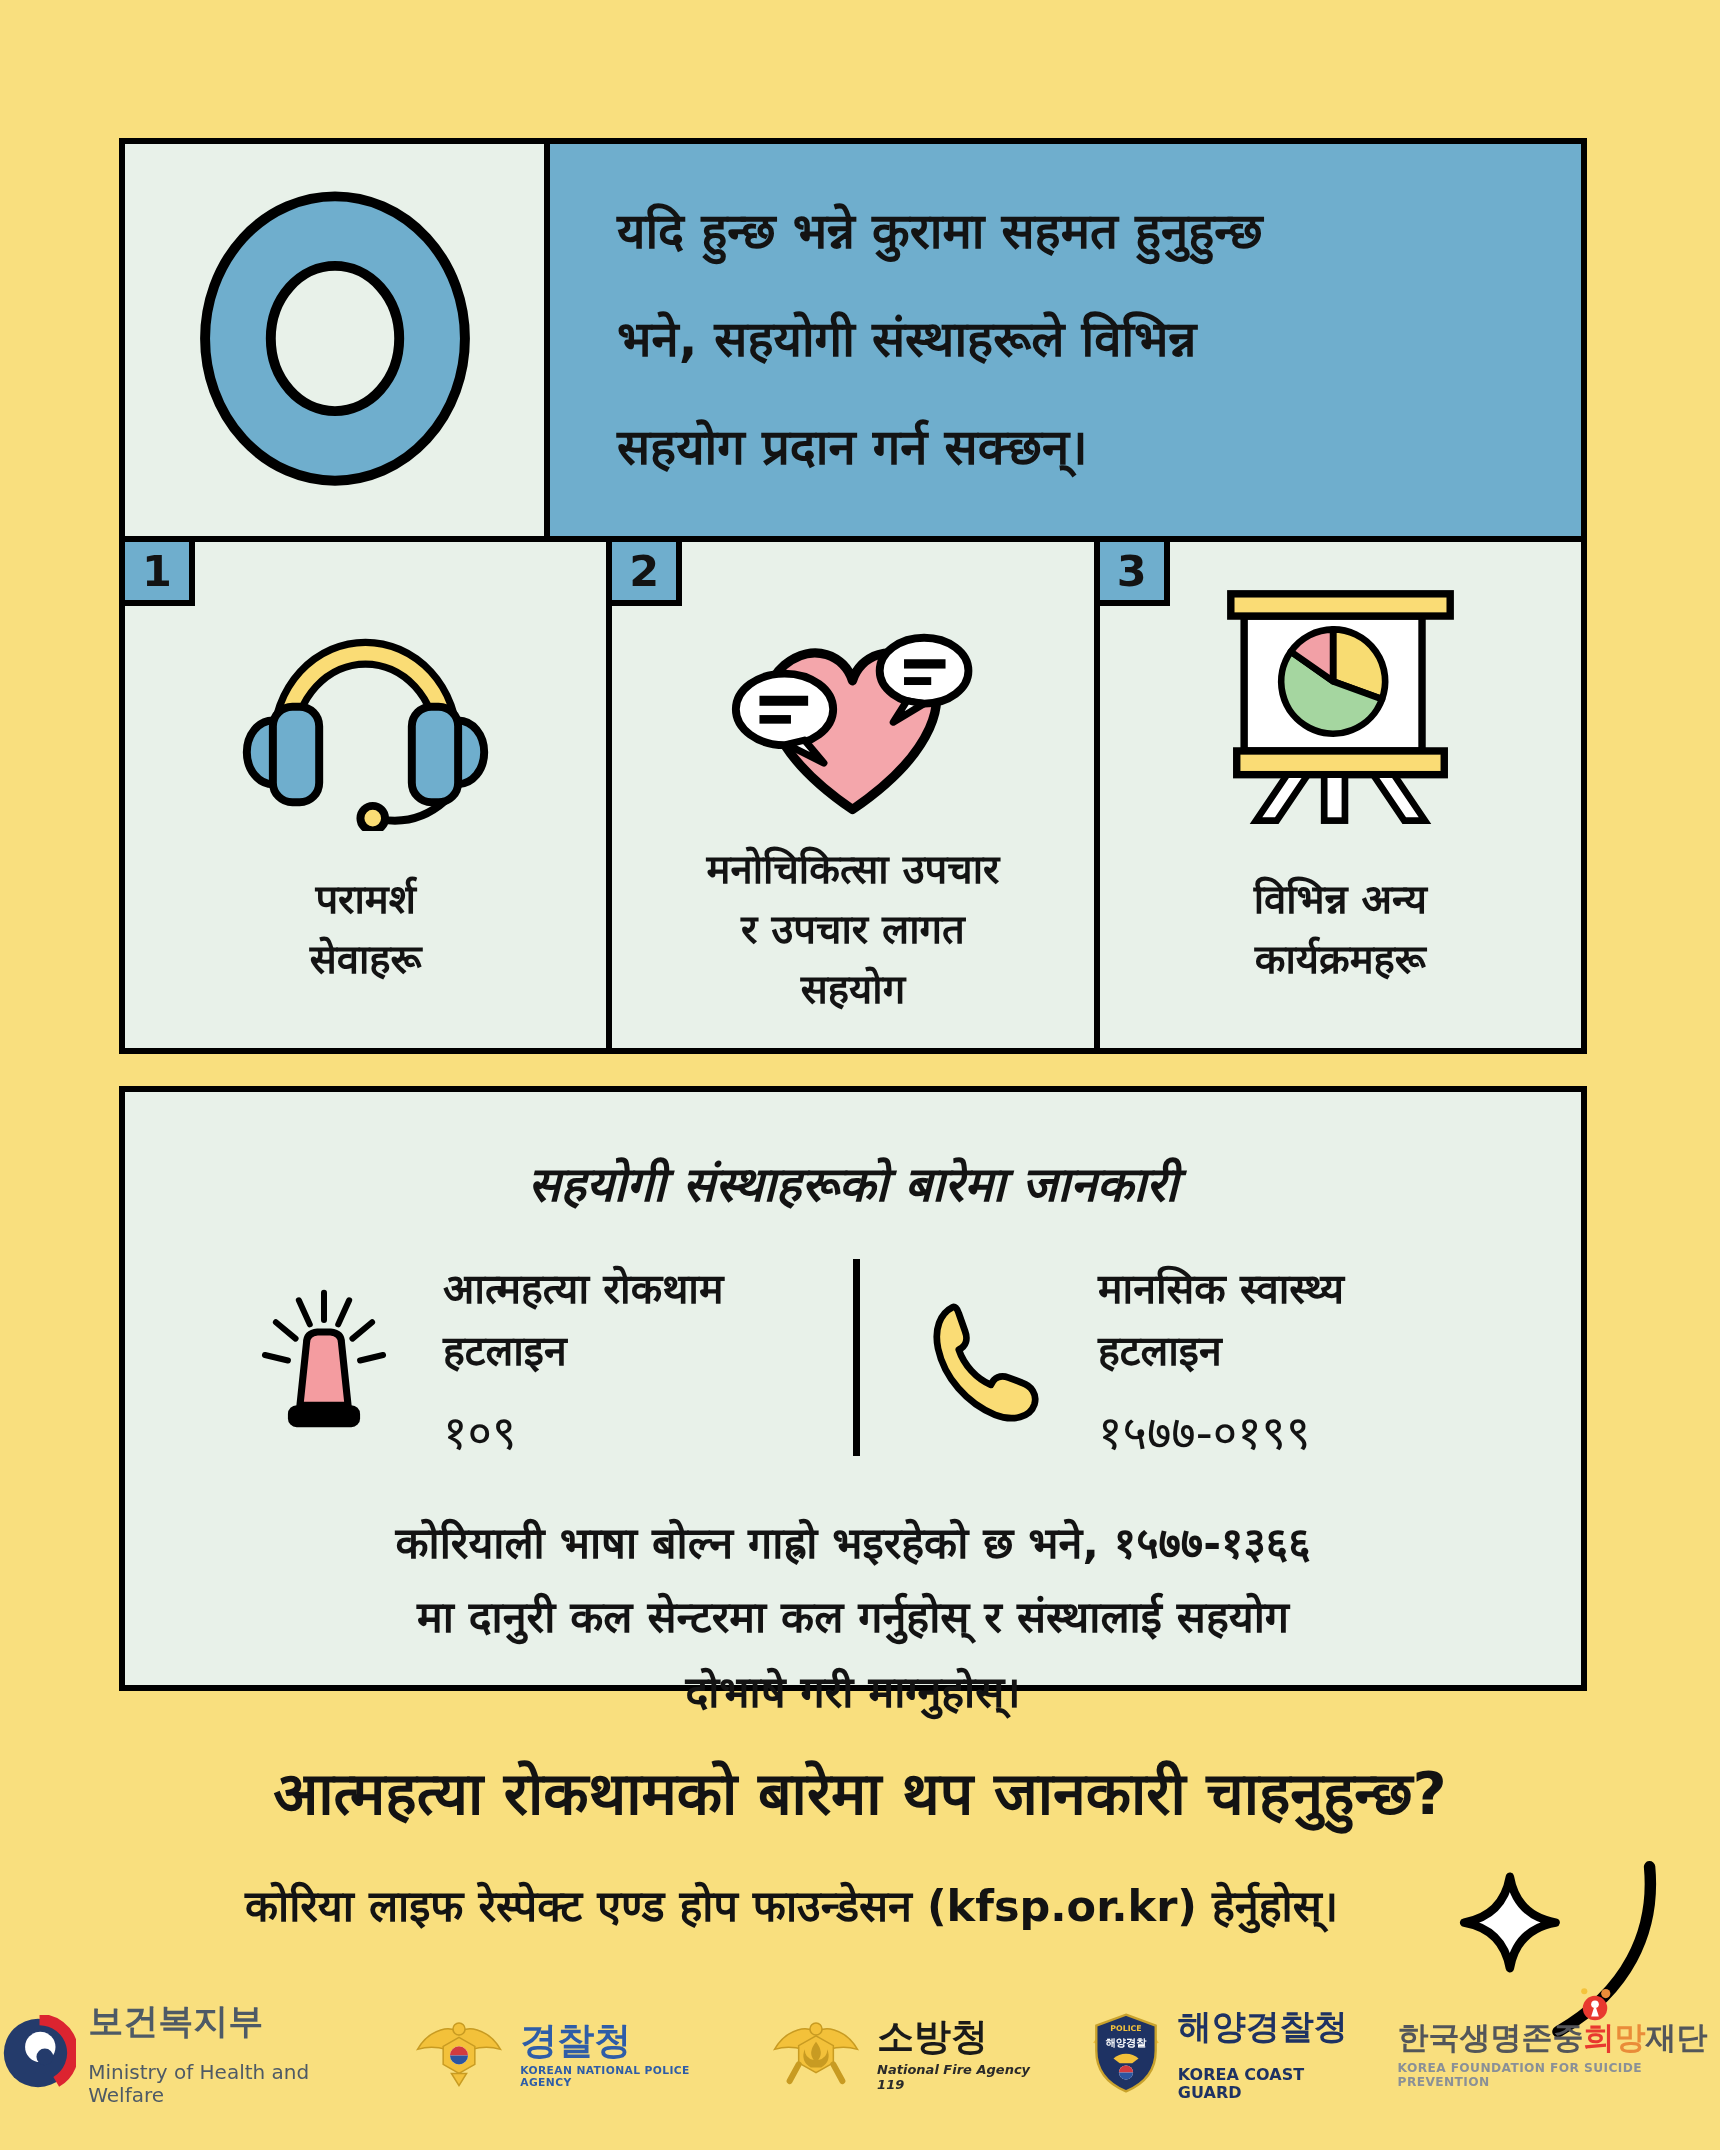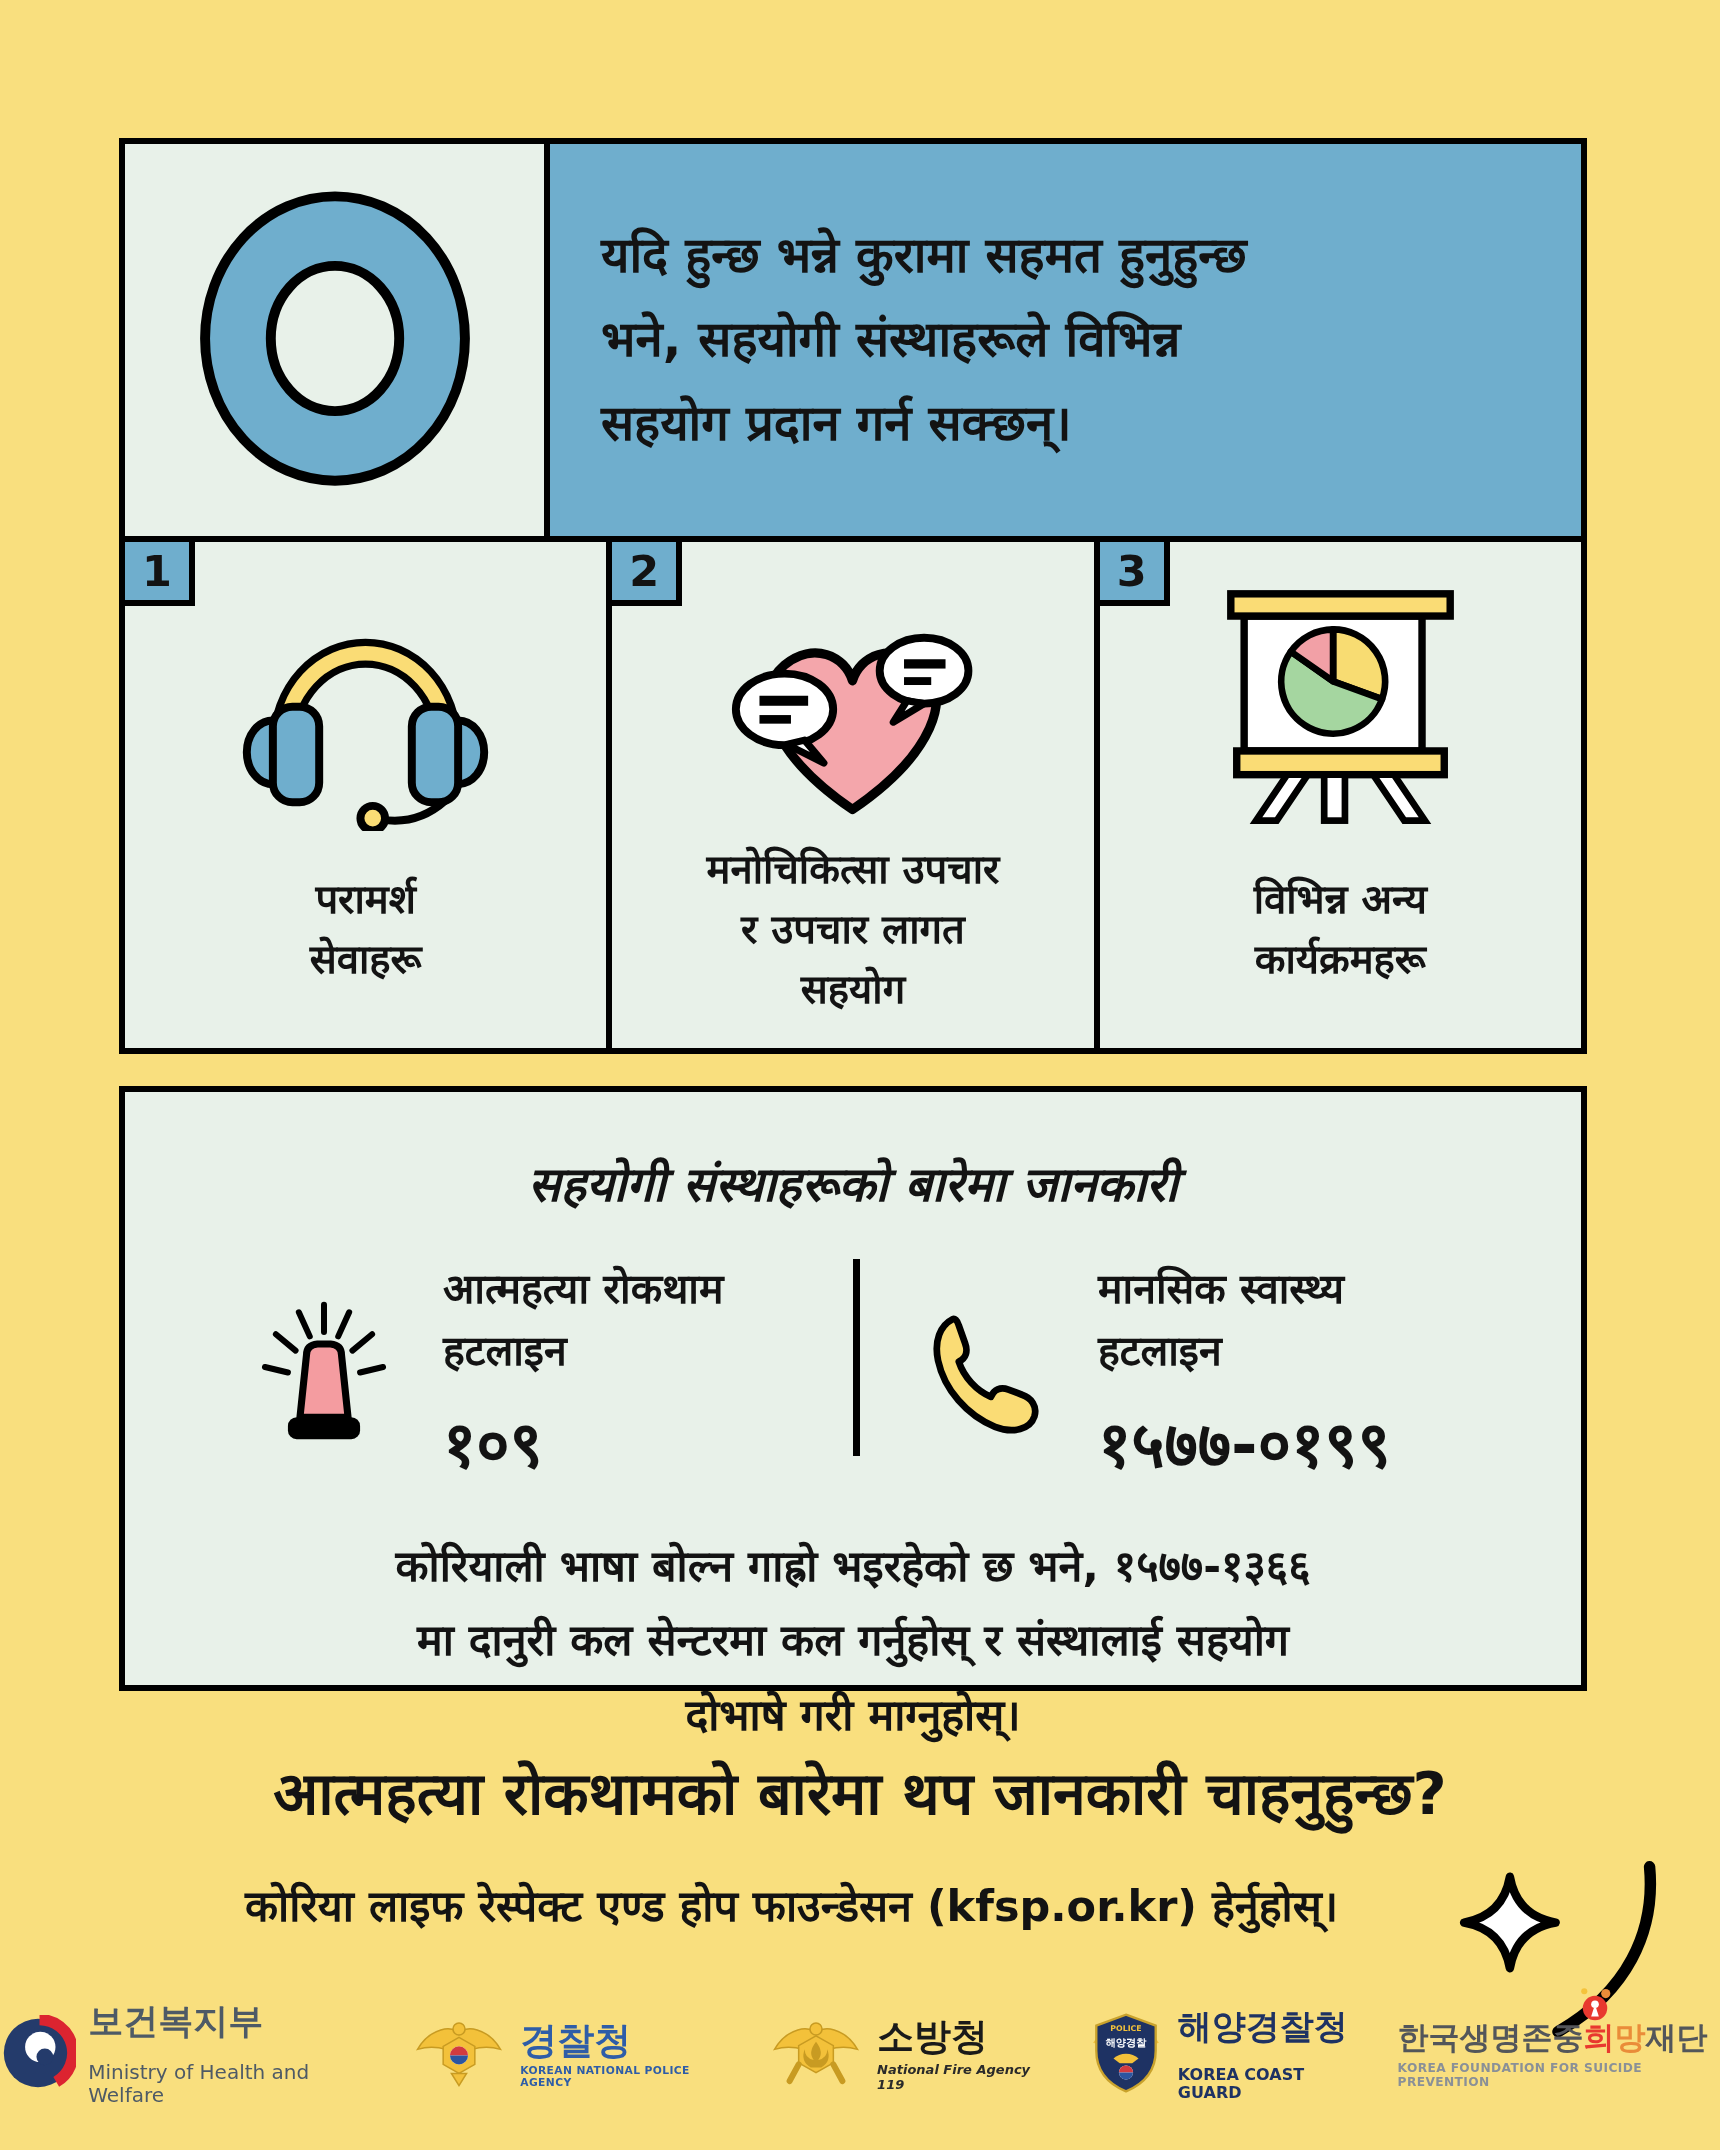--- a/index.html
+++ b/index.html
@@ -4,42 +4,42 @@
 <style>
   html,body{margin:0;padding:0;background:#F9DF7E;}
   .poster{
     position:relative;width:1720px;height:2151px;background:#F9DF7E;overflow:hidden;
     font-family:"DejaVu Sans","Liberation Sans",sans-serif;color:#131313;
   }
   
   .top-table{position:absolute;left:119px;top:138px;width:1456px;border:6.9px solid #000;}
   .row1{display:flex;height:392px;}
   .ring-cell{width:419px;background:#E8F1E9;border-right:6.9px solid #000;display:flex;align-items:center;justify-content:center;}
-  .blue-cell{flex:1;background:#6FAECD;display:flex;flex-direction:column;justify-content:center;padding-left:51px;}
+  .blue-cell{flex:1;background:#6FAECD;display:flex;flex-direction:column;justify-content:center;padding-left:67px;gap:24px;}
   .blue-cell span{display:block;font-size:49px;font-weight:700;line-height:1.72;}
   .row2{display:flex;height:506px;border-top:6.9px solid #000;}
   .step{flex:1;background:#E8F1E9;position:relative;display:flex;flex-direction:column;align-items:center;}
   .step + .step{border-left:6.9px solid #000;}
   .badge{position:absolute;top:0;left:0;width:64px;height:58px;background:#6FAECD;
     border-right:6.9px solid #000;border-bottom:6.9px solid #000;
     display:flex;align-items:center;justify-content:center;font-size:43px;font-weight:700;}
   .step-icon{height:289px;display:flex;align-items:flex-end;justify-content:center;padding-top:6.1px;box-sizing:border-box;}
   .step-label{flex:1;display:flex;flex-direction:column;justify-content:center;text-align:center;
     font-size:40px;font-weight:700;line-height:1.5;padding-bottom:21.4px;}
   .step-label span{display:block;}
   
   .info-box{position:absolute;left:119px;top:1086px;width:1456px;height:593px;border:6.9px solid #000;
     background:#E8F1E9;display:flex;flex-direction:column;align-items:center;}
   .info-title{margin-top:58px;font-size:48px;font-weight:700;font-style:italic;}
   .hotlines{position:relative;display:flex;width:100%;margin-top:44px;padding:0 73px;box-sizing:border-box;}
   .hotline{flex:1;display:flex;align-items:center;gap:37px;padding-left:44px;box-sizing:border-box;}
   .hotline .icon-wrap{flex:0 0 164px;display:flex;justify-content:center;}
   .hl-text{display:flex;flex-direction:column;}
   .hl-label span{display:block;font-size:41px;font-weight:700;line-height:1.5;}
-  .hl-number{font-size:64px;font-weight:700;margin-top:17px;}
+  .hl-number{font-size:47px;font-weight:400;margin-top:17px;}
   .divider{position:absolute;left:50%;top:0;width:6.9px;height:197px;background:#000;}
   .note{margin-top:43px;text-align:center;font-size:43px;font-weight:700;line-height:1.73;}
   .note span{display:block;}
   
   .cta-heading{position:absolute;left:0;right:0;top:1751px;text-align:center;font-size:59px;font-weight:700;}
   .cta-sub{position:absolute;left:46px;right:183px;top:1875px;text-align:center;font-size:43px;font-weight:700;}
   .decoration{position:absolute;left:1437px;top:1850px;}
   
   .logos{position:absolute;left:0;right:0;top:2002px;display:flex;justify-content:center;align-items:center;gap:40px;}
   .logo{display:flex;align-items:center;gap:12.2px;}

